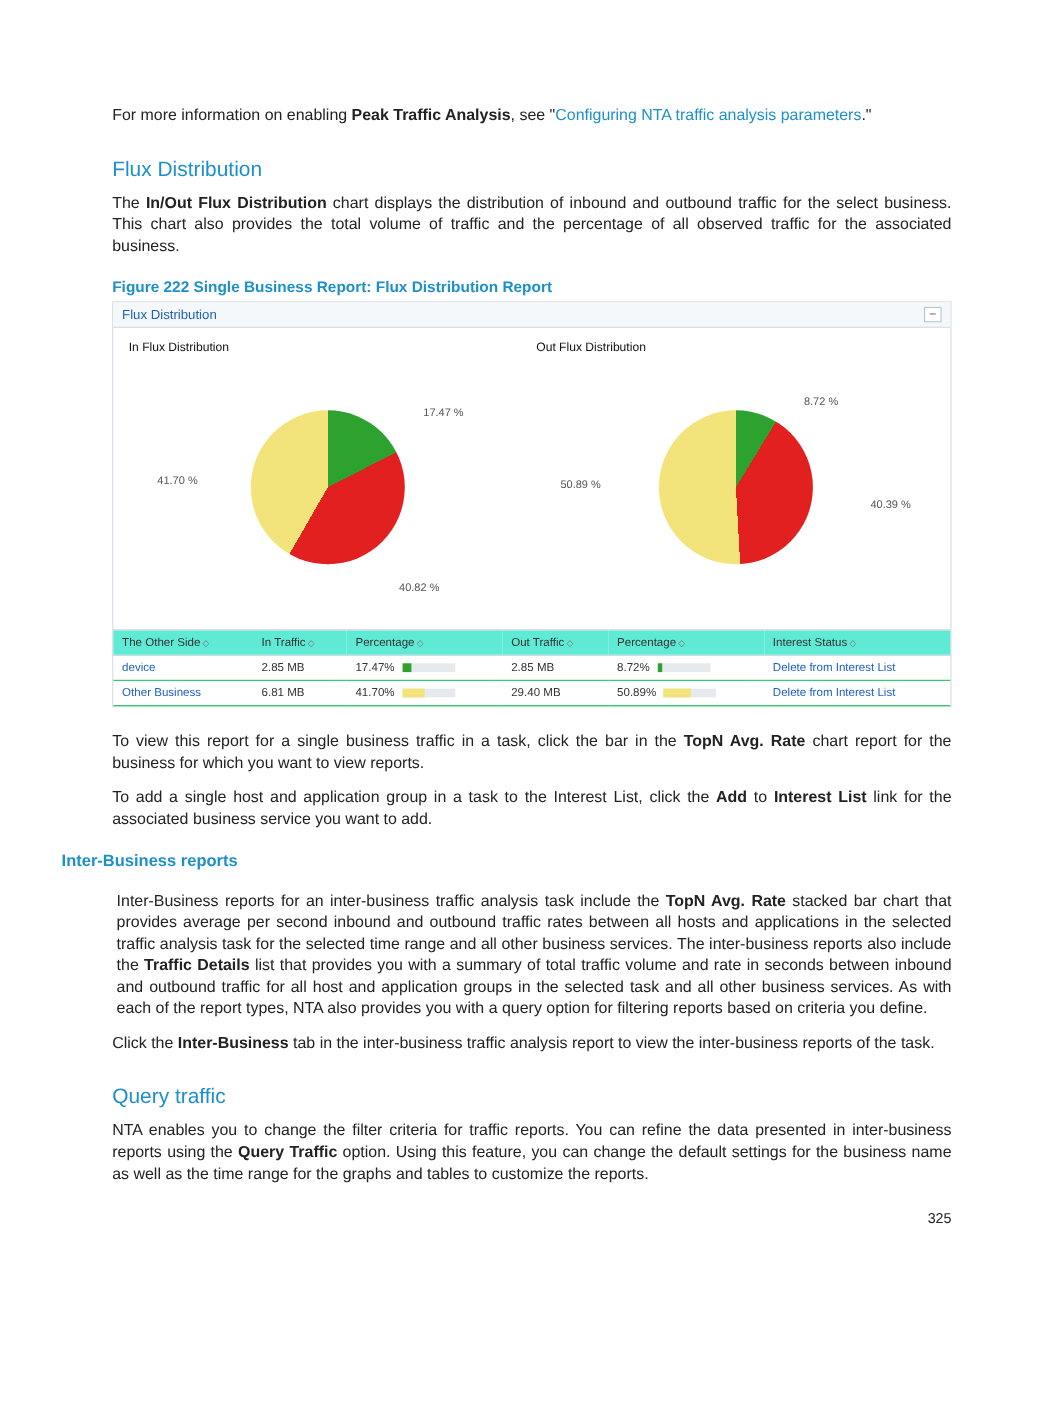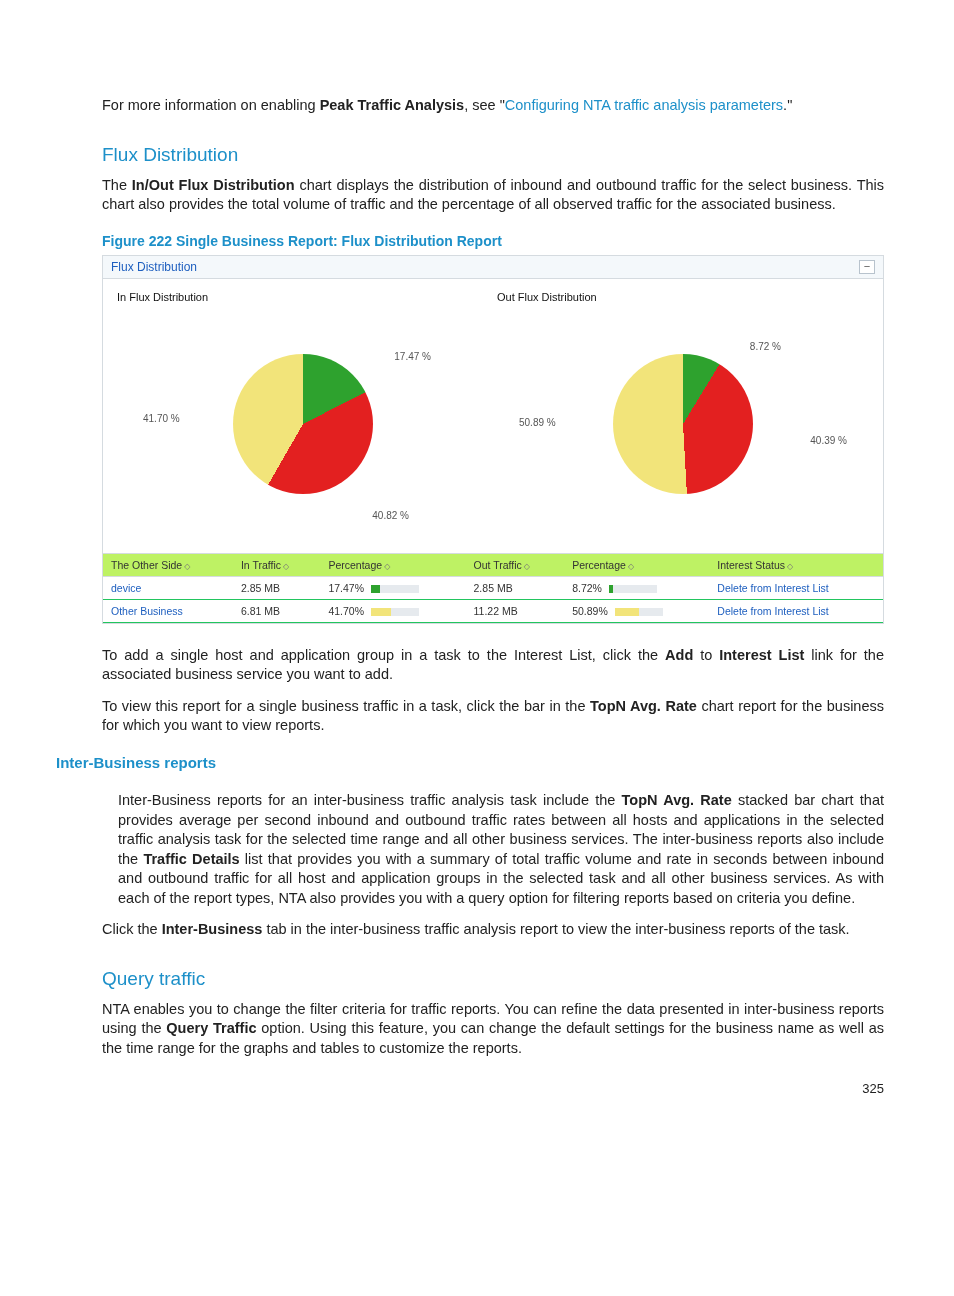--- a/index.html
+++ b/index.html
@@ -6,31 +6,31 @@
     font-family: "Futura", "Century Gothic", "Trebuchet MS", sans-serif;
     font-size: 14.5px;
     color: #222;
     margin: 0;
     background: #fff;
   }
   .page {
     width: 954px;
     min-height: 1296px;
     box-sizing: border-box;
-    padding: 96px 70px 40px 102px;
+    padding: 96px 89px 40px 102px;
     position: relative;
   }
   p { margin: 0 0 12px 0; line-height: 1.35; }
   .justify { text-align: justify; }
   .link { color: #1d90c9; }
   .h-blue { color: #1d90c9; font-size: 19px; font-weight: 400; margin: 28px 0 10px 0; }
   .fig-caption { color: #1d90c9; font-weight: 600; font-size: 14px; margin: 18px 0 4px 0; }
   .sub-blue { color: #1d90c9; font-weight: 600; font-size: 15px; margin: 18px 0 20px -46px; }
   b { font-weight: 700; }
-  .indent { margin-left: 16px; }
+  .indent { margin-left: 4px; }
   .pagenum { text-align: right; font-size: 13px; margin-top: 22px; }
 
   
   .report {
     border: 1px solid #d5dbe0;
     font-family: Tahoma, Arial, sans-serif;
     font-size: 11px;
     color: #333;
     margin: 6px 0 22px 0;
   }
@@ -68,21 +68,21 @@
       #f2e47a 176.8deg 360deg
     );
   }
   .pie-label { position: absolute; font-size: 10px; color: #555; white-space: nowrap; }
 
   
   table.data { width: 100%; border-collapse: collapse; }
   table.data th {
     font-weight: 400; text-align: left; font-size: 10.5px; color: #333;
     border-top: 1px solid #d5dbe0; border-bottom: 1px solid #d5dbe0;
-    background: #bef264; padding: 5px 8px;
+    background: #5eead4; padding: 5px 8px;
   }
   table.data td {
     border-bottom: 1px solid #22c55e; padding: 5px 8px; font-size: 10.5px;
   }
   .sort-icon { font-size: 8px; color: #777; margin-left: 2px; }
   .cell-link { color: #1e5fbf; }
   .bar-bg {
     display: inline-block; width: 48px; height: 8px; background: #e6eaee;
     vertical-align: middle; margin-left: 4px; position: relative;
   }
@@ -151,34 +151,34 @@
             <td>2.85 MB</td>
             <td>17.47% <span class="bar-bg"><span class="bar-fill c-green" style="width:18%"></span></span></td>
             <td>2.85 MB</td>
             <td>8.72% <span class="bar-bg"><span class="bar-fill c-green" style="width:9%"></span></span></td>
             <td><span class="cell-link">Delete from Interest List</span></td>
           </tr>
           <tr>
             <td><span class="cell-link">Other Business</span></td>
             <td>6.81 MB</td>
             <td>41.70% <span class="bar-bg"><span class="bar-fill c-yellow" style="width:42%"></span></span></td>
-            <td>11.22 MB</td>
+            <td>29.40 MB</td>
             <td>50.89% <span class="bar-bg"><span class="bar-fill c-yellow" style="width:51%"></span></span></td>
             <td><span class="cell-link">Delete from Interest List</span></td>
           </tr>
         </tbody>
     </table>
   </div>
 
   <p class="justify">
-    <span>To add a single host and application group in a task to the Interest List, click the </span><b>Add</b><span> to </span><b>Interest List</b><span> link for the associated business service you want to add.</span>
+    <span>To view this report for a single business traffic in a task, click the bar in the </span><b>TopN Avg. Rate</b><span> chart report for the business for which you want to view reports.</span>
   </p>
 
   <p class="justify">
-    <span>To view this report for a single business traffic in a task, click the bar in the </span><b>TopN Avg. Rate</b><span> chart report for the business for which you want to view reports.</span>
+    <span>To add a single host and application group in a task to the Interest List, click the </span><b>Add</b><span> to </span><b>Interest List</b><span> link for the associated business service you want to add.</span>
   </p>
 
   <div class="sub-blue">Inter-Business reports</div>
 
   <p class="justify indent">
     <span>Inter-Business reports for an inter-business traffic analysis task include the </span><b>TopN Avg. Rate</b><span> stacked bar chart that provides average per second inbound and outbound traffic rates between all hosts and applications in the selected traffic analysis task for the selected time range and all other business services. The inter-business reports also include the </span><b>Traffic Details</b><span> list that provides you with a summary of total traffic volume and rate in seconds between inbound and outbound traffic for all host and application groups in the selected task and all other business services. As with each of the report types, NTA also provides you with a query option for filtering reports based on criteria you define.</span>
   </p>
 
   <p class="justify">
     <span>Click the </span><b>Inter-Business</b><span> tab in the inter-business traffic analysis report to view the inter-business reports of the task.</span>

